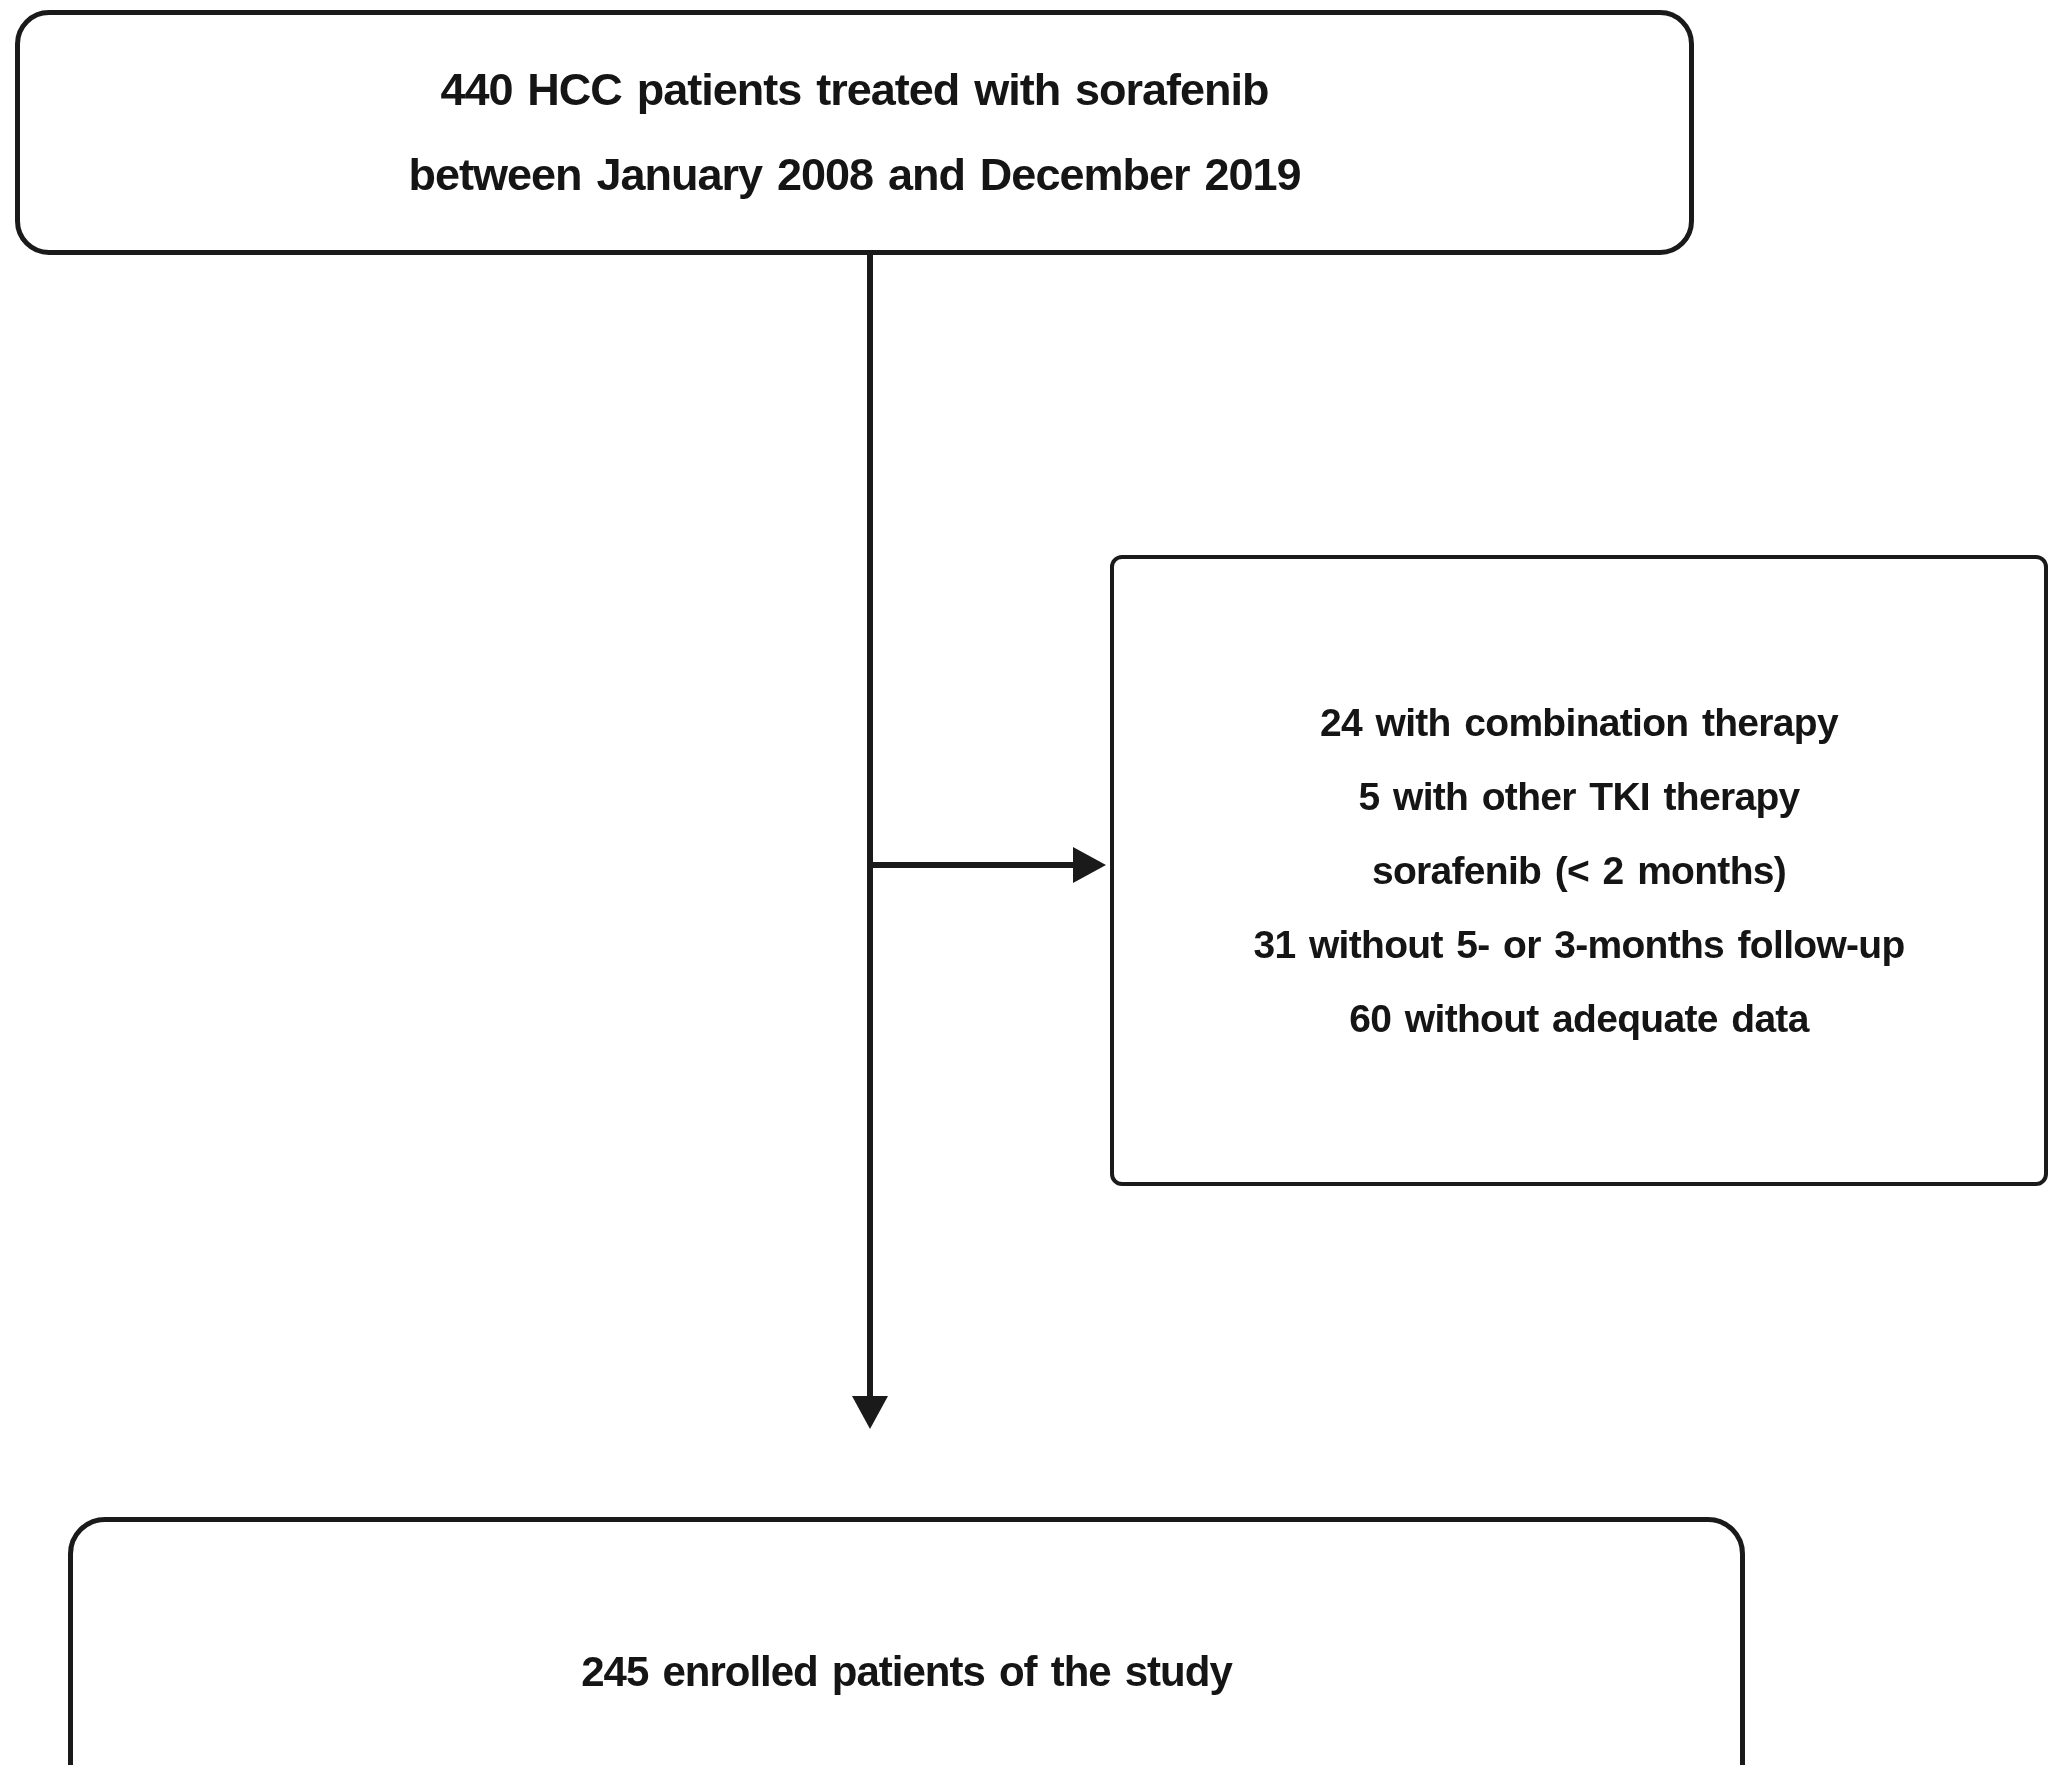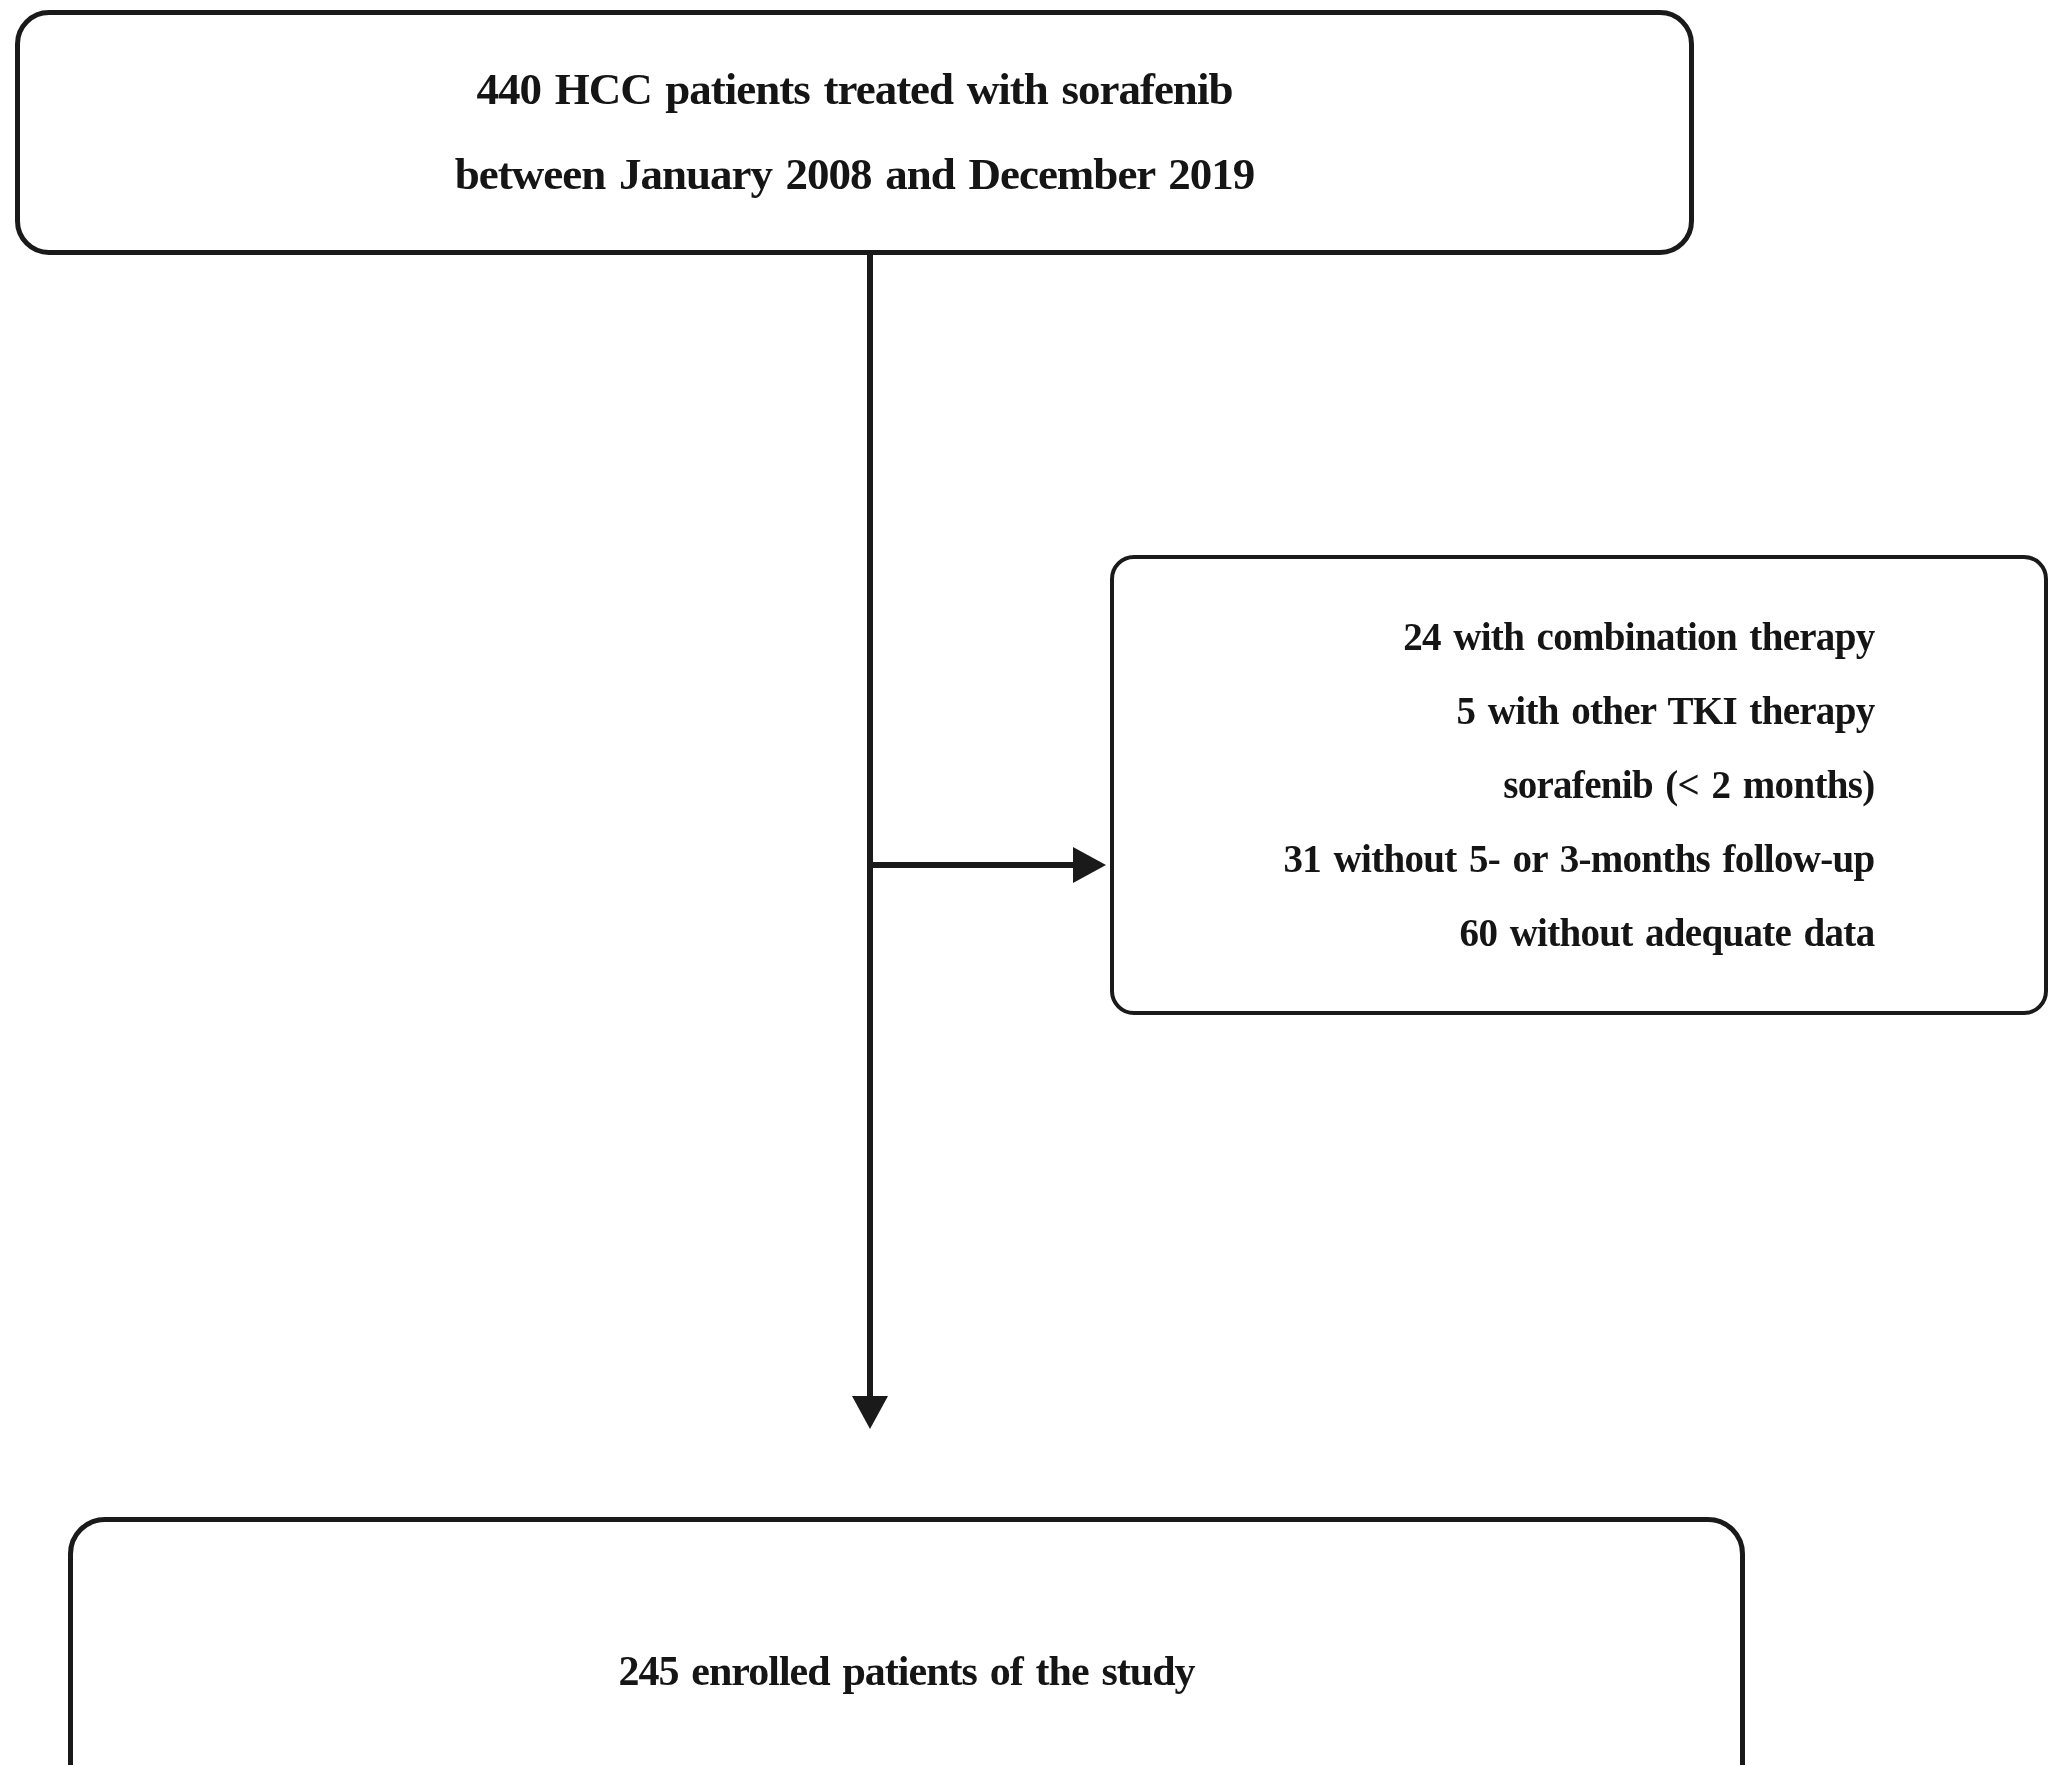--- a/index.html
+++ b/index.html
@@ -5,21 +5,21 @@
   html, body {
     margin: 0;
     padding: 0;
     background: #ffffff;
   }
   .canvas {
     position: relative;
     width: 2066px;
     height: 1765px;
     background: var(--bg-color, #ffffff);
-    font-family: Liberation Serif, serif;
+    font-family: Liberation Sans, sans-serif;
     color: var(--text-color, #151515);
     overflow: hidden;
   }
   .box {
     position: absolute;
     box-sizing: border-box;
     border: 5.4px solid var(--border-color, #1a1a1a);
     background: #ffffff;
     display: flex;
     flex-direction: column;
@@ -39,27 +39,26 @@
     height: 245px;
     border-radius: 34px;
     font-size: 45px;
     line-height: 85px;
     letter-spacing: -1px;
   }
   .right-box {
     left: 1110px;
     top: 555px;
     width: 938px;
-    height: 460px;
+    height: 631px;
     border-width: 4.8px;
-    border-radius: 24px;
+    border-radius: 12px;
     font-size: 39px;
     line-height: 74px;
     letter-spacing: -0.7px;
-    text-align: right;
   }
   .bottom-box {
     left: 68px;
     top: 1517px;
     width: 1677px;
     height: 308px;
     border-radius: 37px;
     font-size: 42px;
     line-height: 75px;
     letter-spacing: -1px;

